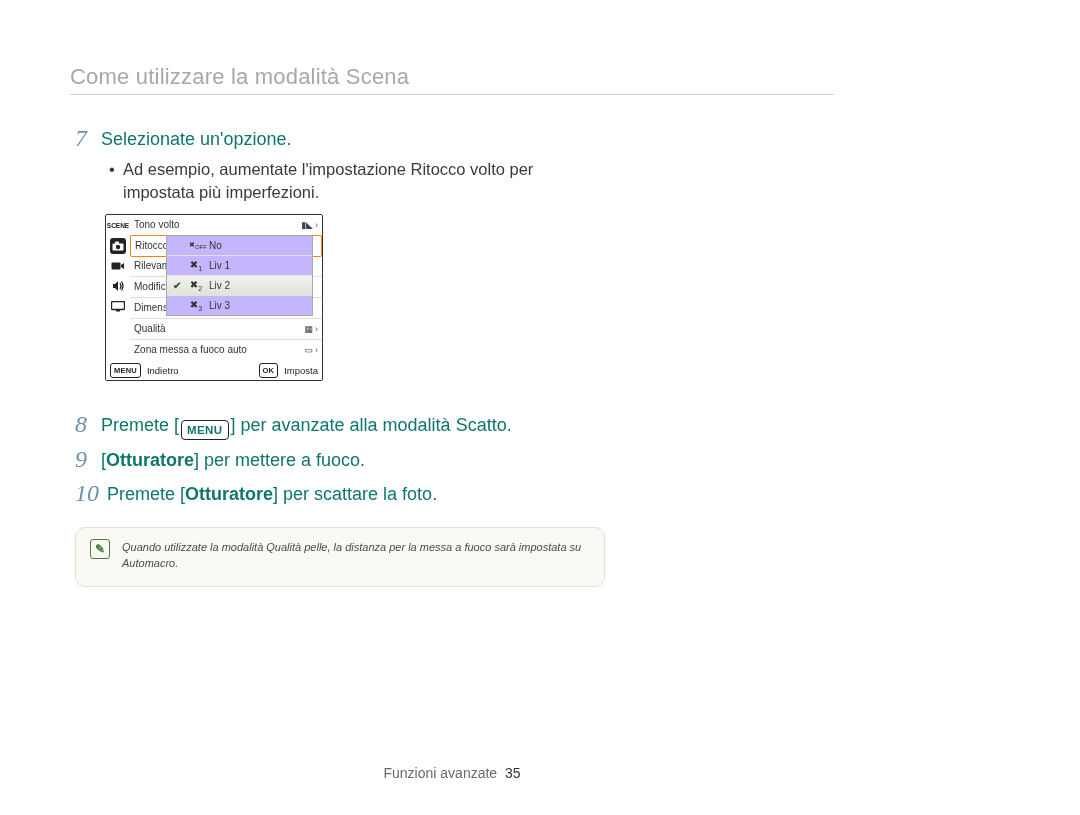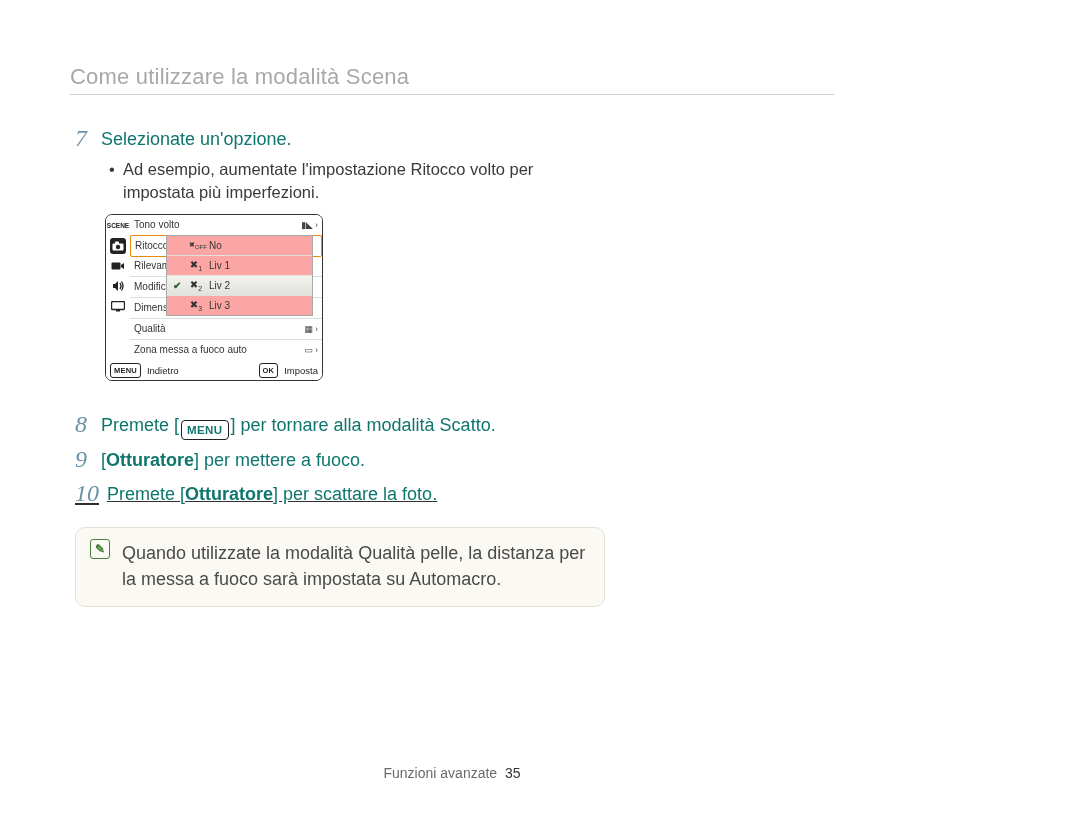--- a/index.html
+++ b/index.html
@@ -71,21 +71,21 @@
   .bullet-dot {
     width: 14px;
     flex-shrink: 0;
   }
   
   .camera {
     width: 216px;
     margin-left: 30px;
     margin-bottom: 30px;
     border: 1px solid #333;
-    border-radius: 7px;
+    border-radius: 2px;
     font-size: 9.5px;
     line-height: 1;
     overflow: hidden;
   }
   .cam-body {
     display: flex;
     background: #fff;
   }
   .cam-left {
     width: 24px;
@@ -139,21 +139,21 @@
     border: 1px solid #e9890e;
     border-radius: 2px;
     margin: -1px 0;
     background: #fff;
   }
   .popup {
     position: absolute;
     top: 20px;
     left: 36px;
     width: 145px;
-    background: #fca5a5;
+    background: #c4b5fd;
     border: 1px solid #aaa;
     z-index: 2;
   }
   .pop-row {
     display: flex;
     align-items: center;
     height: 19px;
     padding: 0 6px;
     border-bottom: 1px solid #e1e1e1;
     font-size: 10px;
@@ -229,23 +229,24 @@
     align-items: center;
     justify-content: center;
     color: #4b7e3d;
     font-size: 12px;
     font-weight: 700;
     flex-shrink: 0;
     margin-right: 12px;
     margin-top: -1px;
   }
   .note-text {
-    font-size: 18px;
+    font-size: 11px;
     color: #4a4a48;
     line-height: 1.45;
+    font-style: italic;
   }
   
   .page-footer {
     position: absolute;
     bottom: 34px;
     left: 0;
     width: 100%;
     text-align: center;
     font-size: 14px;
     color: #6a6a68;
@@ -361,34 +362,34 @@
         <span>Indietro</span>
         <span style="flex:1"></span>
         <span class="key">OK</span>
         <span>Imposta</span>
       </div>
     </div>
 
     <div class="step">
       <div class="step-num">8</div>
       <div class="step-body">
-        <span>Premete [</span><span class="inline-key">MENU</span><span>] per tornare alla modalità Scatto.</span>
+        <span>Premete [</span><span class="inline-key">MENU</span><span>] per avanzate alla modalità Scatto.</span>
       </div>
     </div>
 
     <div class="step" style="margin-top:6px;">
       <div class="step-num">9</div>
       <div class="step-body">
         <div>
           <span>[</span><span class="b">Otturatore</span><span>] per mettere a fuoco.</span>
         </div>
       </div>
     </div>
 
-    <div class="step" style="margin-top:6px;text-decoration:underline;">
+    <div class="step" style="margin-top:6px;">
       <div class="step-num" style="width:32px;">10</div>
       <div class="step-body">
         <span>Premete [</span><span class="b">Otturatore</span><span>] per scattare la foto.</span>
       </div>
     </div>
 
     <div class="note">
       <div class="note-ic">✎</div>
       <div class="note-text">Quando utilizzate la modalità Qualità pelle, la distanza per la messa a fuoco sarà impostata su Automacro.</div>
     </div>

